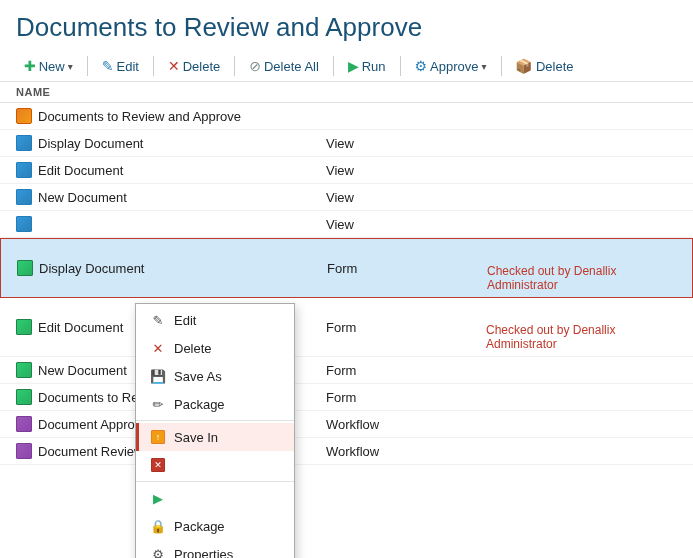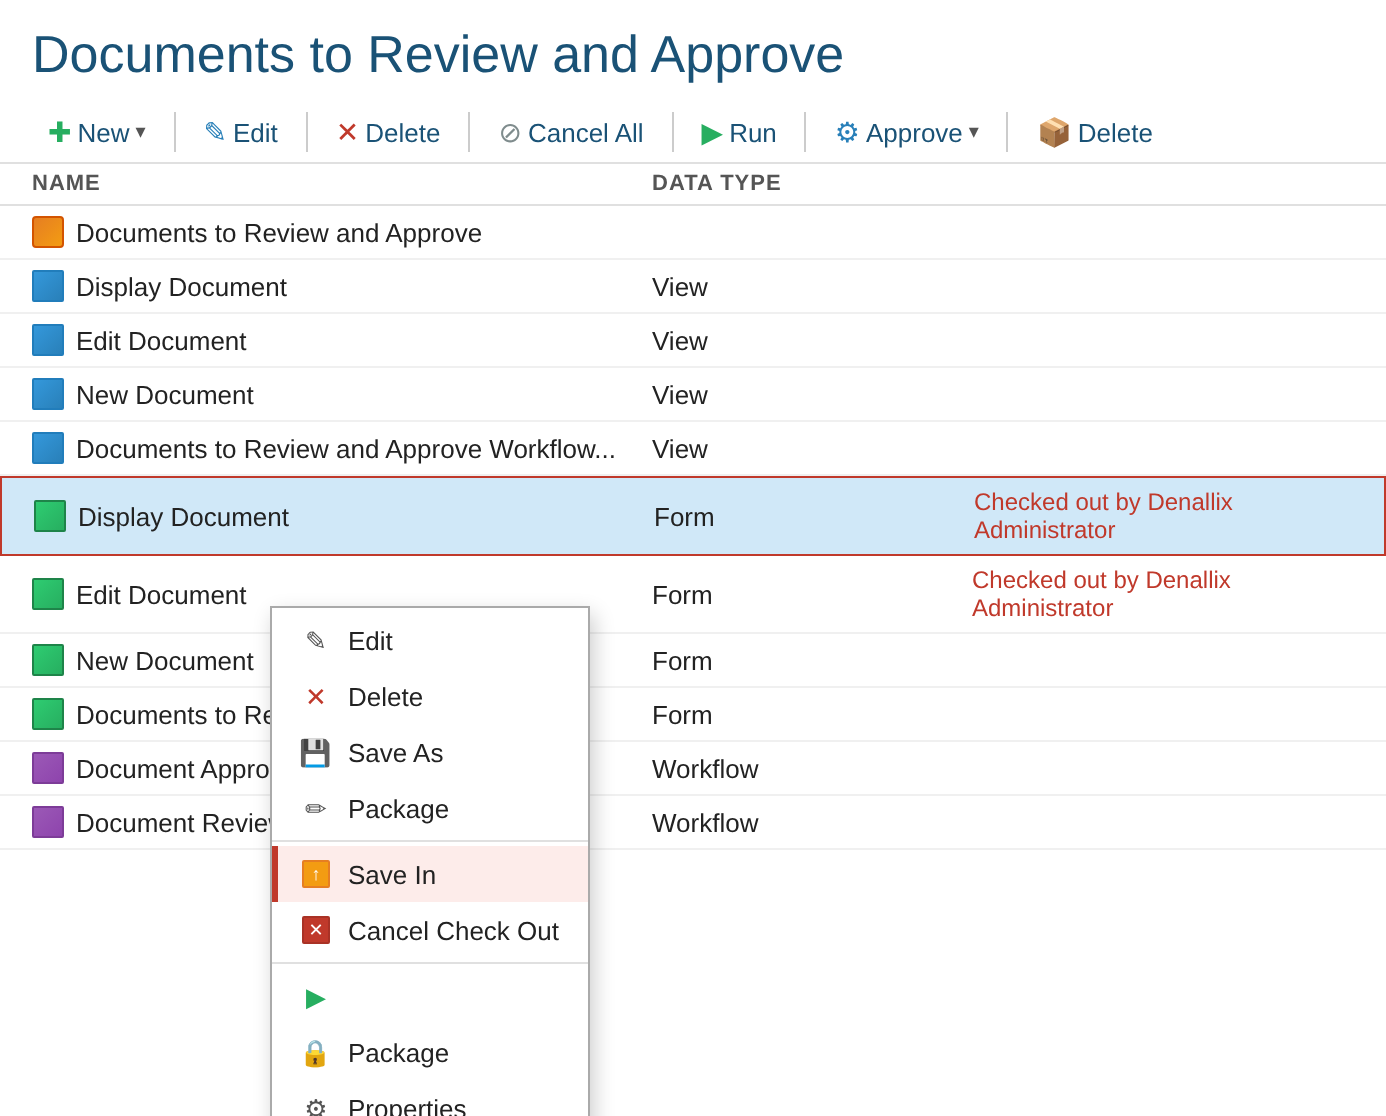--- a/index.html
+++ b/index.html
@@ -46,20 +46,21 @@
       display: grid;
       grid-template-columns: 310px 160px 1fr;
       padding: 4px 16px;
       background: #fff;
       border-bottom: 1px solid #e0e0e0;
       font-size: 11px;
       font-weight: 600;
       color: #555;
       letter-spacing: 0.5px;
       text-transform: uppercase;
+      gap: 24px;
     }
     .table-body { position: relative; }
     .table-row {
       display: grid;
       grid-template-columns: 310px 160px 1fr;
       padding: 5px 16px;
       border-bottom: 1px solid #f0f0f0;
       align-items: center;
       font-size: 13px;
     }
@@ -128,21 +129,21 @@
 
     
     .icon-new { color: #27ae60; }
     .icon-edit { color: #2980b9; }
     .icon-delete { color: #c0392b; }
     .icon-delete-all { color: #7f8c8d; }
     .icon-run { color: #27ae60; }
     .icon-settings { color: #2980b9; }
     .icon-package { color: #8e44ad; }
 
-    .status-cell { color: #c0392b; font-size: 12px; }
+    .status-cell { color: #c0392b; font-size: 12px; margin-top: 20px; }
 
     
     .ri-so {
       width: 16px; height: 16px;
       background: linear-gradient(135deg, #e67e22, #f39c12);
       border-radius: 2px;
       border: 1px solid #d35400;
     }
     .ri-view {
       width: 16px; height: 16px;
@@ -205,21 +206,21 @@
     <span>Edit</span>
   </button>
   <div class="toolbar-separator"></div>
   <button class="toolbar-btn">
     <span class="btn-icon icon-delete">✕</span>
     <span>Delete</span>
   </button>
   <div class="toolbar-separator"></div>
   <button class="toolbar-btn">
     <span class="btn-icon icon-delete-all">⊘</span>
-    <span>Cancel All</span>
+    <span>Delete All</span>
   </button>
   <div class="toolbar-separator"></div>
   <button class="toolbar-btn">
     <span class="btn-icon icon-run">▶</span>
     <span>Run</span>
   </button>
   <div class="toolbar-separator"></div>
   <button class="toolbar-btn">
     <span class="btn-icon icon-settings">⚙</span>
     <span>Approve</span>
@@ -227,21 +228,20 @@
   </button>
   <div class="toolbar-separator"></div>
   <button class="toolbar-btn">
     <span class="btn-icon icon-package">📦</span>
     <span>Delete</span>
   </button>
 </div>
 
 <div class="table-header">
   <span>NAME</span>
-  <span>DATA TYPE</span>
 </div>
 
 <div class="table-body" id="table-body">
 
   <div class="table-row">
       <div class="row-name">
         <div class="row-icon ri-so"></div>
         <span>Documents to Review and Approve</span>
       </div>
       <div class=""></div>
@@ -266,21 +266,20 @@
       <div class="row-name">
         <div class="row-icon ri-view"></div>
         <span>New Document</span>
       </div>
       <div>View</div>
       <div class=""></div>
     </div>
     <div class="table-row">
       <div class="row-name">
         <div class="row-icon ri-view"></div>
-        <span>Documents to Review and Approve Workflow...</span>
       </div>
       <div>View</div>
       <div class=""></div>
     </div>
     <div class="table-row selected">
       <div class="row-name">
         <div class="row-icon ri-form"></div>
         <span>Display Document</span>
       </div>
       <div>Form</div>
@@ -348,21 +347,20 @@
       <div class="context-menu-item highlighted">
         <span class="ctx-icon">
           <div class="ctx-checkin-icon">↑</div>
         </span>
         <span>Save In</span>
       </div>
       <div class="context-menu-item">
         <span class="ctx-icon">
           <div class="ctx-cancel-icon">✕</div>
         </span>
-        <span>Cancel Check Out</span>
       </div>
       <div class="context-menu-divider"></div>
       <div class="context-menu-item">
         <span class="ctx-icon ctx-run-icon" style="color: rgb(39, 174, 96);">▶</span>
       </div>
       <div class="context-menu-item">
         <span class="ctx-icon ctx-security-icon">🔒</span>
         <span>Package</span>
       </div>
       <div class="context-menu-item">

